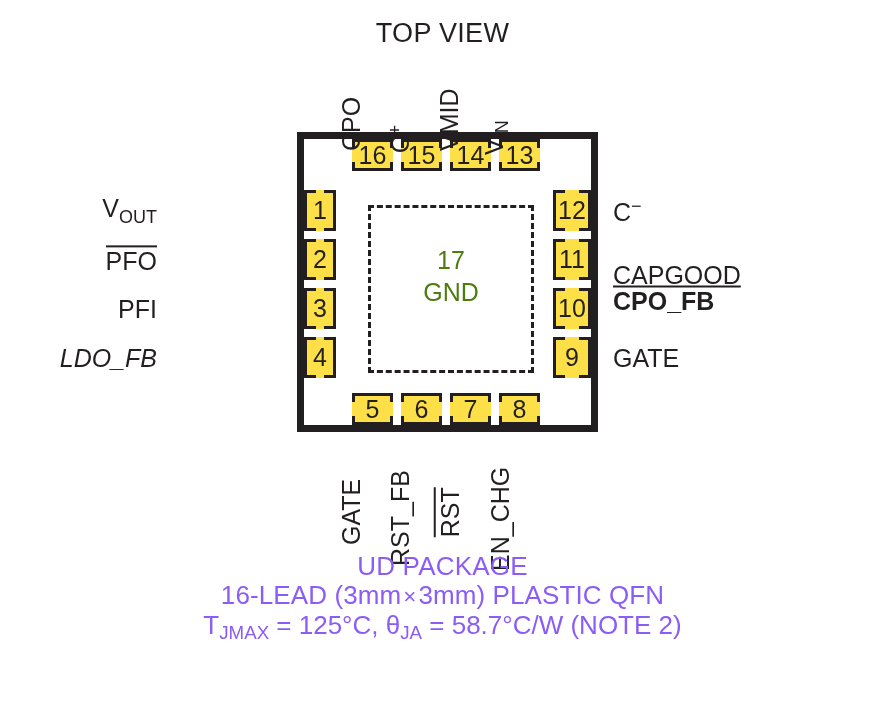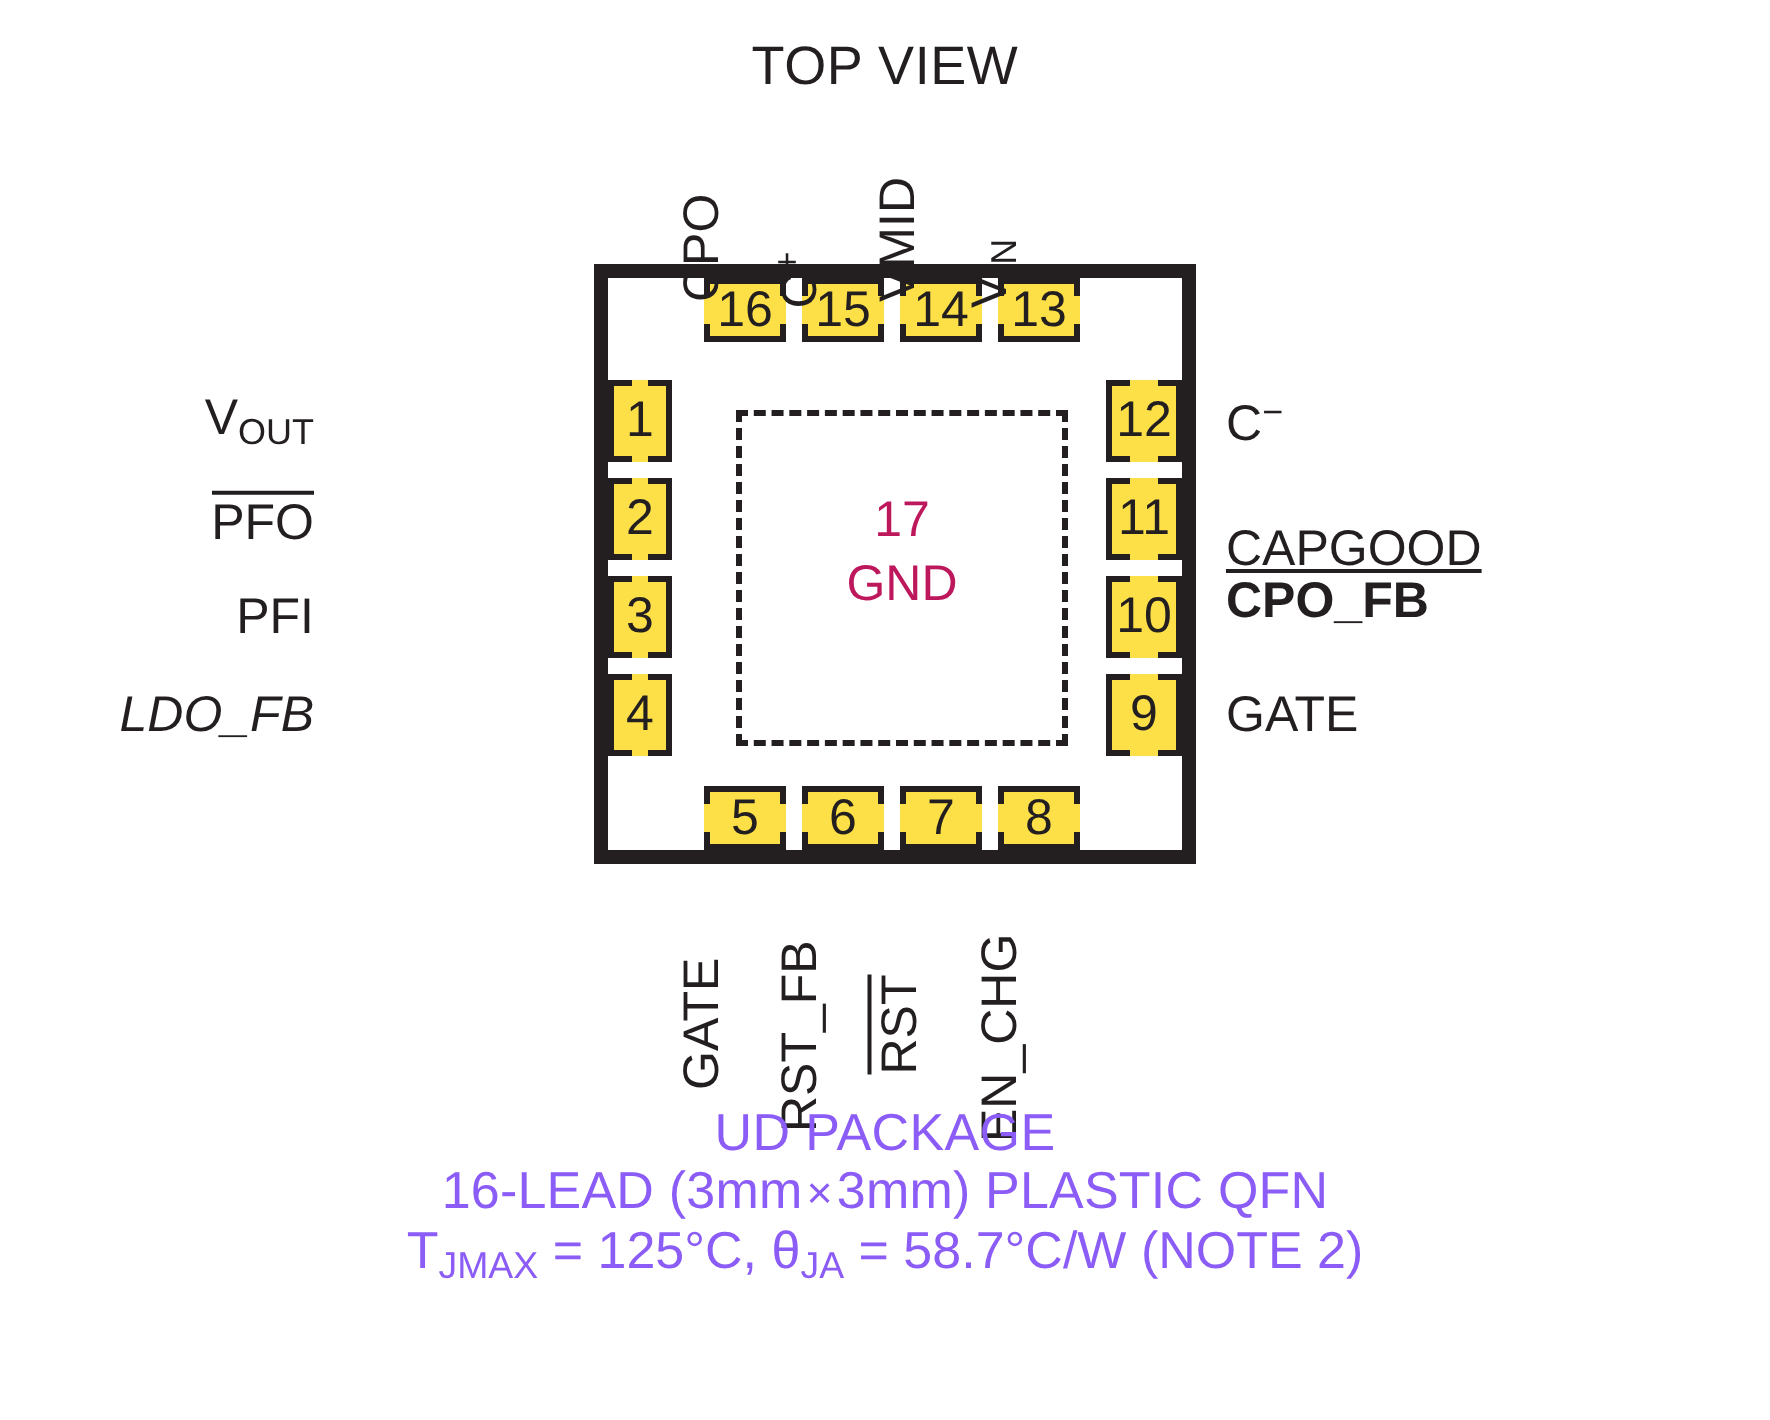--- a/index.html
+++ b/index.html
@@ -56,21 +56,21 @@
     border: 3px dashed #231f20;
     background: #ffffff;
   }
   #exposed-pad-text {
     position: absolute;
     left: 0; top: 36px;
     width: 100%;
     text-align: center;
     font-size: 25px;
     line-height: 32px;
-    color: #be185d;
+    color: #4d7c0f;
   }
   #exposed-pad-text .pad-line { display: block; }
 
   
   
   .pin-pad {
     position: absolute;
     box-sizing: border-box;
     background: #fde047;
   }

